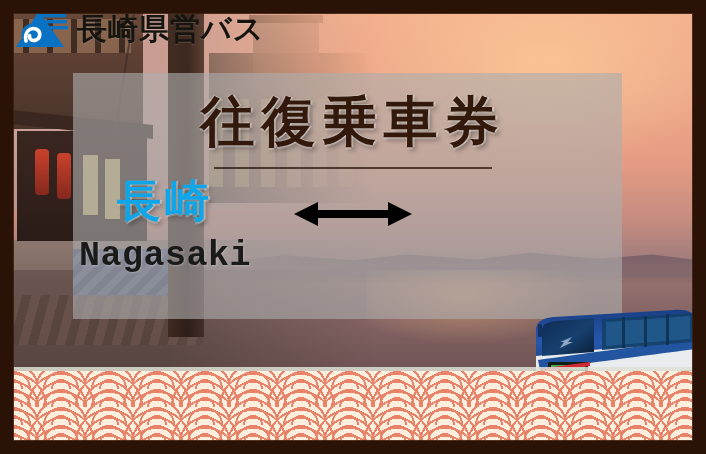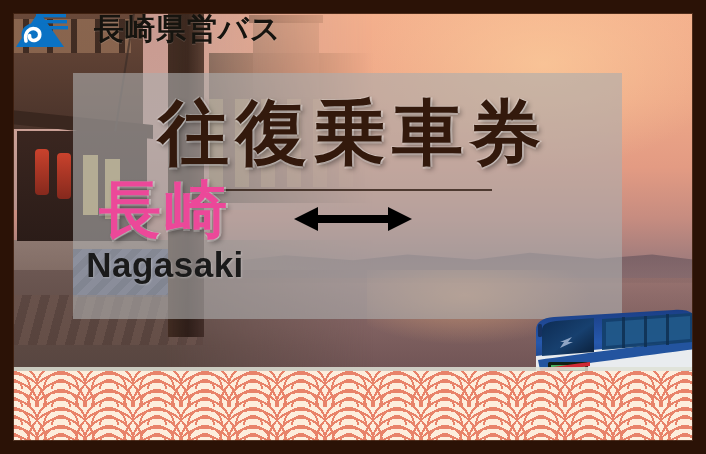--- a/index.html
+++ b/index.html
@@ -123,70 +123,70 @@
 
   
   .panel{
     position:absolute;left:60px;top:60px;width:549px;height:246px;
     background:rgba(173,173,173,.62);
     z-index:10;
   }
 
   
   .brand{
-    position:absolute;left:12px;top:8px;display:flex;align-items:center;gap:26px;
+    position:absolute;left:12px;top:8px;display:flex;align-items:center;gap:9px;
     z-index:20;
   }
   .logo{position:relative;width:56px;height:42px;}
   .logo svg{display:block;}
   .brand-name{
     font-size:30px;font-weight:bold;color:#16140f;letter-spacing:1px;
     line-height:1;white-space:nowrap;
     text-shadow:0 1px 0 rgba(255,255,255,.12);
   }
 
   
   .ticket-type{
     position:absolute;left:0;right:0;top:86px;text-align:center;z-index:20;
   }
   .ticket-type .tt-text{
     display:inline-block;
-    font-size:71px;font-weight:bold;letter-spacing:7px;
+    font-size:54px;font-weight:bold;letter-spacing:7px;
     color:#33190c;
     text-shadow:
       2px 0 0 rgba(255,255,255,.35),
       0 2px 0 rgba(255,255,255,.28),
       -1px -1px 0 rgba(255,255,255,.20),
       3px 3px 5px rgba(0,0,0,.35);
   }
   .tt-rule{
     width:278px;height:2px;margin:8px auto 0;
     background:rgba(40,22,12,.75);
   }
 
   
   .route{
     position:absolute;left:60px;right:60px;top:178px;
     display:flex;align-items:center;justify-content:space-between;
     z-index:20;
   }
   .stop{width:210px;text-align:center;}
   .stop-jp{
-    font-size:62px;font-weight:bold;letter-spacing:4px;color:#ec4899;
+    font-size:44px;font-weight:bold;letter-spacing:4px;color:#0ea5e9;
     line-height:1.05;
     text-shadow:
       2px 0 0 rgba(255,255,255,.35),
       0 2px 0 rgba(255,255,255,.25),
       3px 3px 5px rgba(0,0,0,.33);
-    font-family: Liberation Serif, serif;
   }
   .stop-en{
-    margin-top:2px;
+    margin-top:12px;
     font-size:35px;font-weight:bold;color:#1a1a1a;letter-spacing:.5px;
     text-shadow:1px 1px 2px rgba(255,255,255,.28);
+    font-family:Liberation Mono, monospace;
   }
   .arrow{
     width:118px;height:34px;position:relative;flex:0 0 auto;
     margin-top:-26px;
   }
   .arrow svg{display:block;}
 
   
   .bus{
     position:absolute;right:6px;bottom:52px;width:176px;height:96px;

